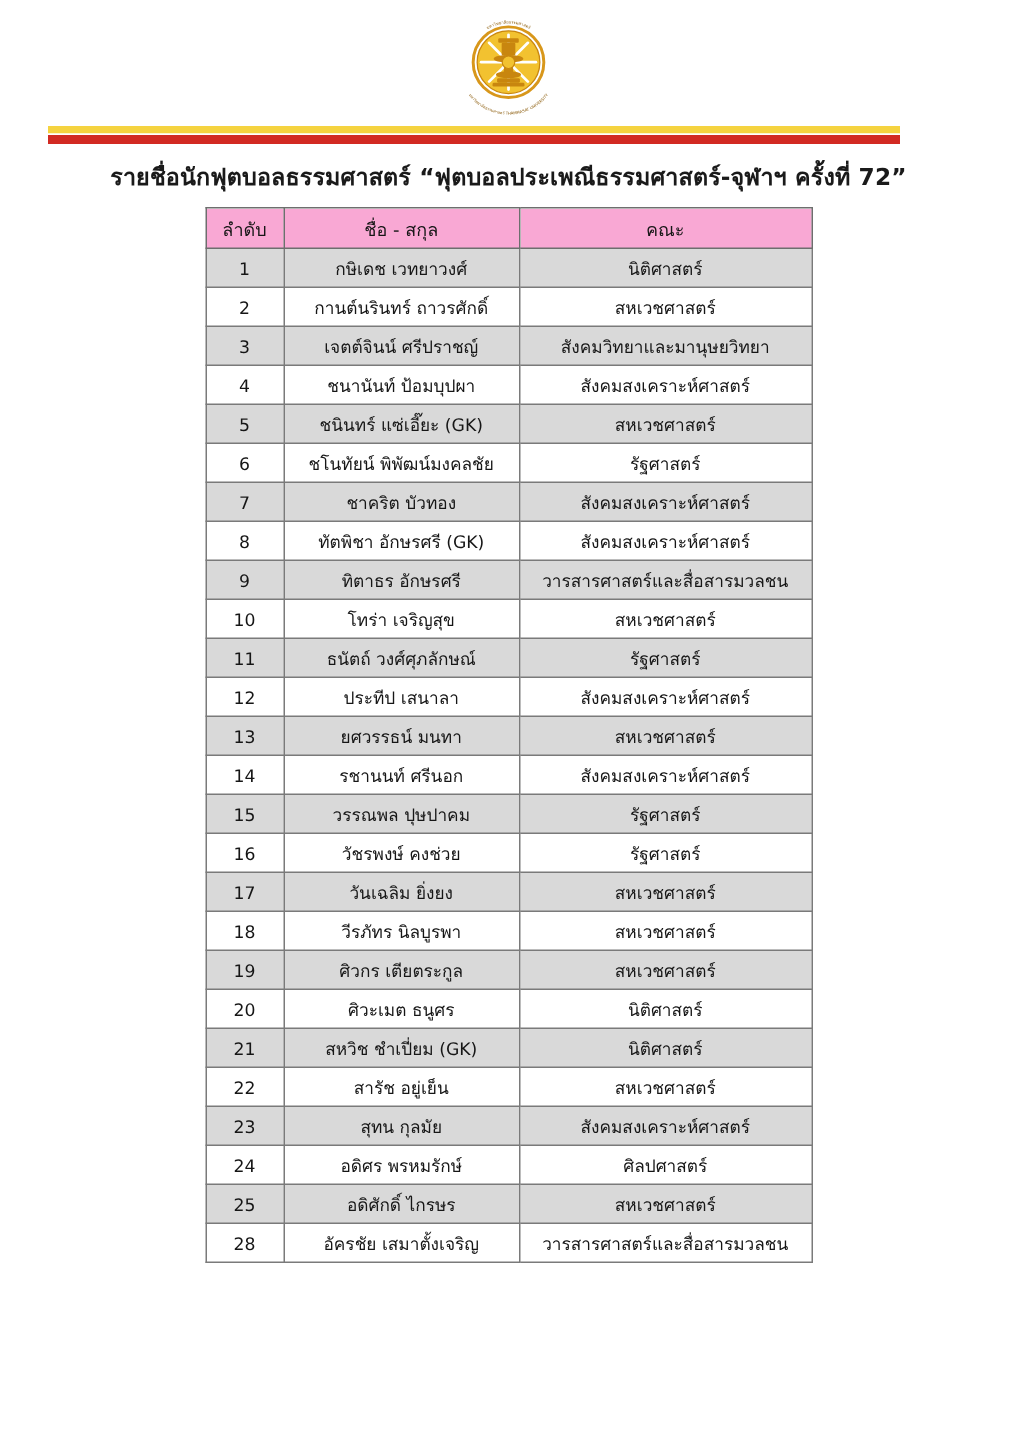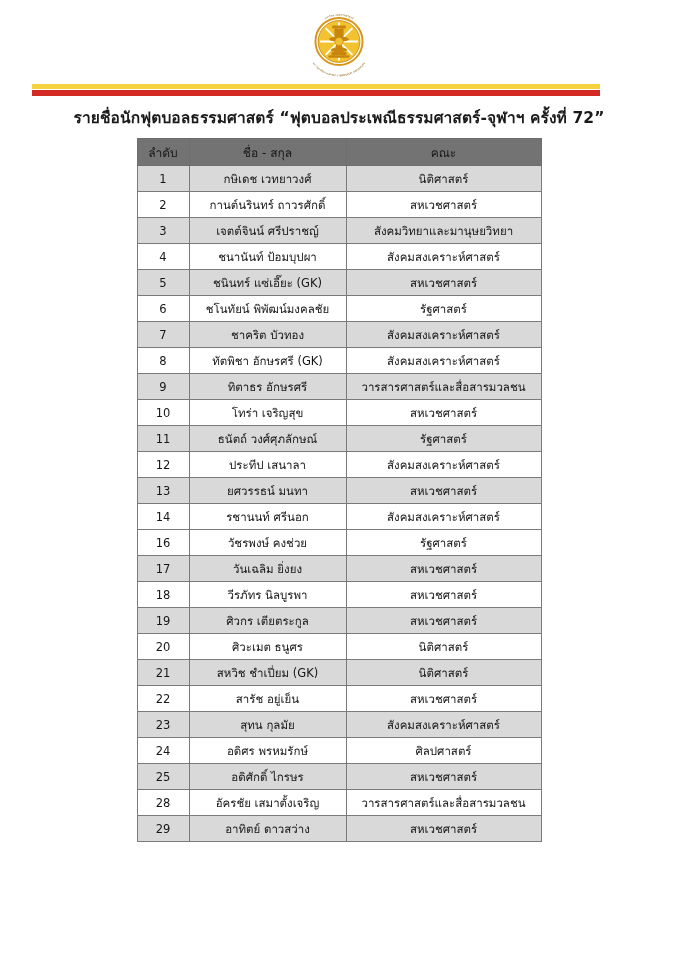--- a/index.html
+++ b/index.html
@@ -82,21 +82,21 @@
     text-align: center;
     vertical-align: middle;
     font-size: 11.5px;
     color: #161616;
     height: 25px;
     padding: 0 2px;
     overflow: hidden;
     white-space: nowrap;
   }
   table.roster thead th {
-    background: #737373;
+    background: #f9a8d4;
     font-weight: normal;
     font-size: 12px;
     height: 26px;
     border-color: #6e6e6e;
   }
   col.c-no    { width: 52px; }
   col.c-name  { width: 157px; }
   col.c-fac   { width: 195px; }
 
   tbody tr.shade td { background: #d9d9d9; }
@@ -237,20 +237,25 @@
         <tr class="shade">
           <td class="cell-no">13</td>
           <td class="cell-name">ยศวรรธน์ มนทา</td>
           <td class="cell-fac">สหเวชศาสตร์</td>
         </tr>
         <tr class="plain">
           <td class="cell-no">14</td>
           <td class="cell-name">รชานนท์  ศรีนอก</td>
           <td class="cell-fac">สังคมสงเคราะห์ศาสตร์</td>
         </tr>
+        <tr class="shade">
+          <td class="cell-no">15</td>
+          <td class="cell-name">วรรณพล  ปุษปาคม</td>
+          <td class="cell-fac">รัฐศาสตร์</td>
+        </tr>
         <tr class="plain">
           <td class="cell-no">16</td>
           <td class="cell-name">วัชรพงษ์  คงช่วย</td>
           <td class="cell-fac">รัฐศาสตร์</td>
         </tr>
         <tr class="shade">
           <td class="cell-no">17</td>
           <td class="cell-name">วันเฉลิม  ยิ่งยง</td>
           <td class="cell-fac">สหเวชศาสตร์</td>
         </tr>
@@ -292,20 +297,15 @@
         <tr class="shade">
           <td class="cell-no">25</td>
           <td class="cell-name">อดิศักดิ์  ไกรษร</td>
           <td class="cell-fac">สหเวชศาสตร์</td>
         </tr>
         <tr class="plain">
           <td class="cell-no">28</td>
           <td class="cell-name">อัครชัย  เสมาตั้งเจริญ</td>
           <td class="cell-fac">วารสารศาสตร์และสื่อสารมวลชน</td>
         </tr>
-        <tr class="shade">
-          <td class="cell-no">29</td>
-          <td class="cell-name">อาทิตย์  ดาวสว่าง</td>
-          <td class="cell-fac">สหเวชศาสตร์</td>
-        </tr>
       </tbody>
   </table>
 </div>
 
 </body></html>

